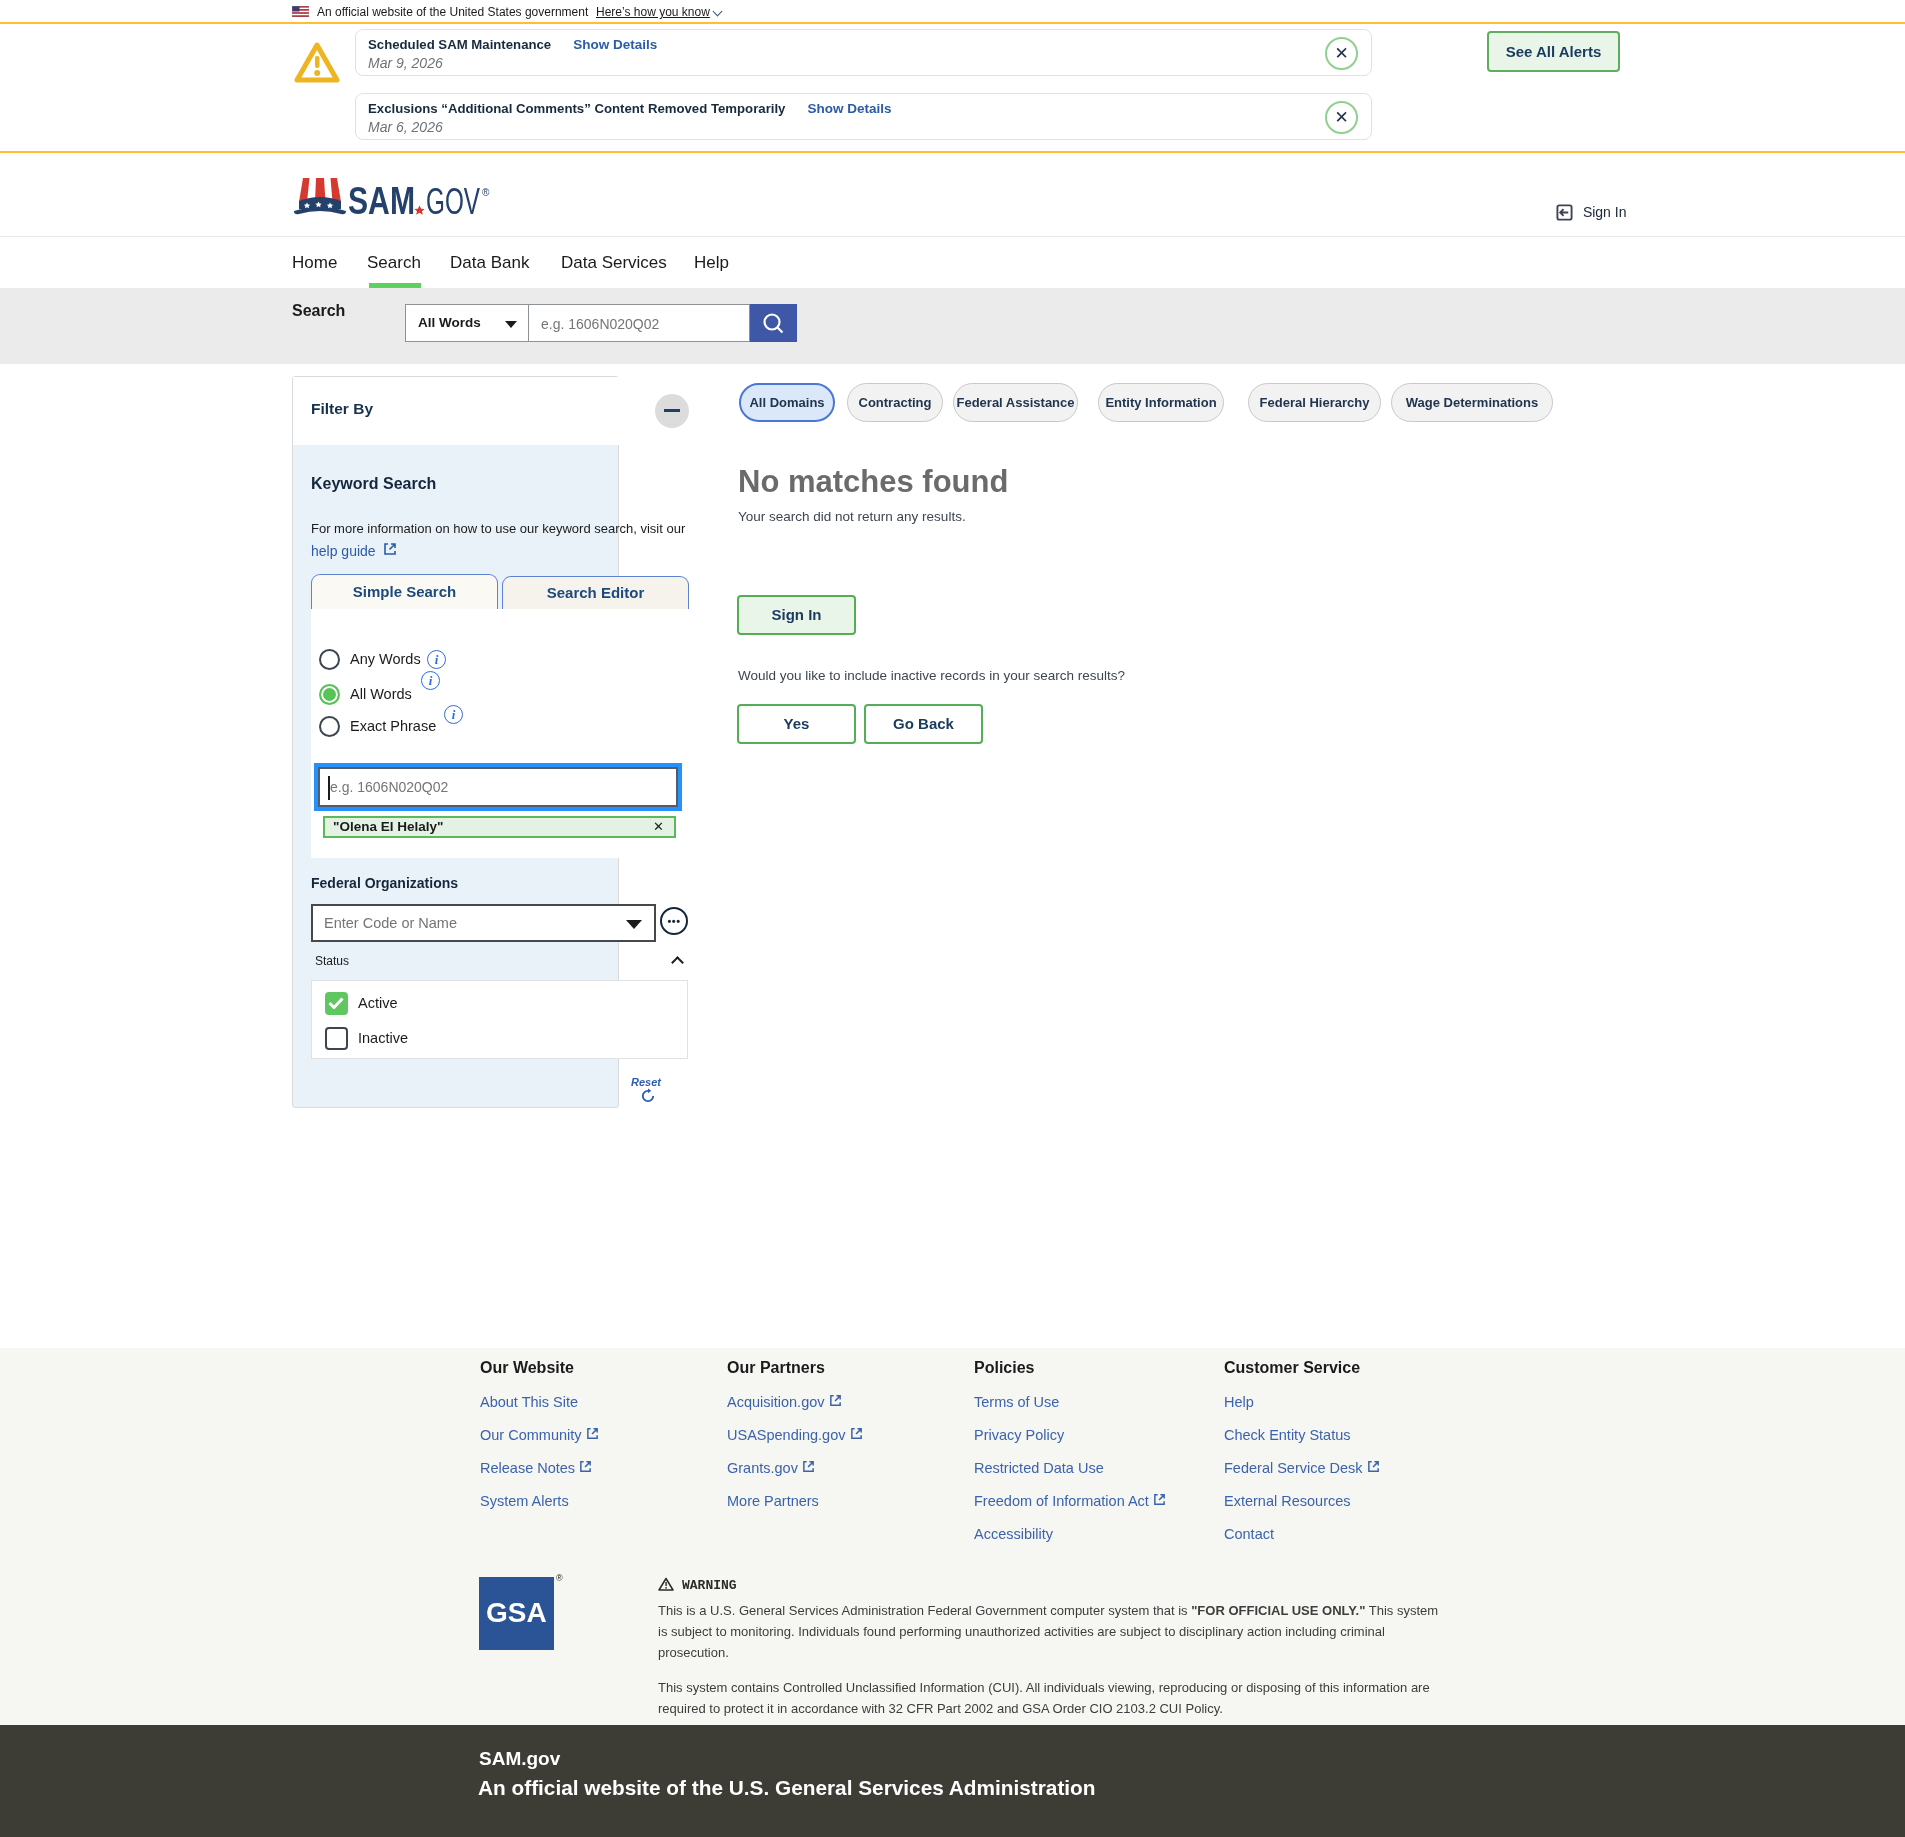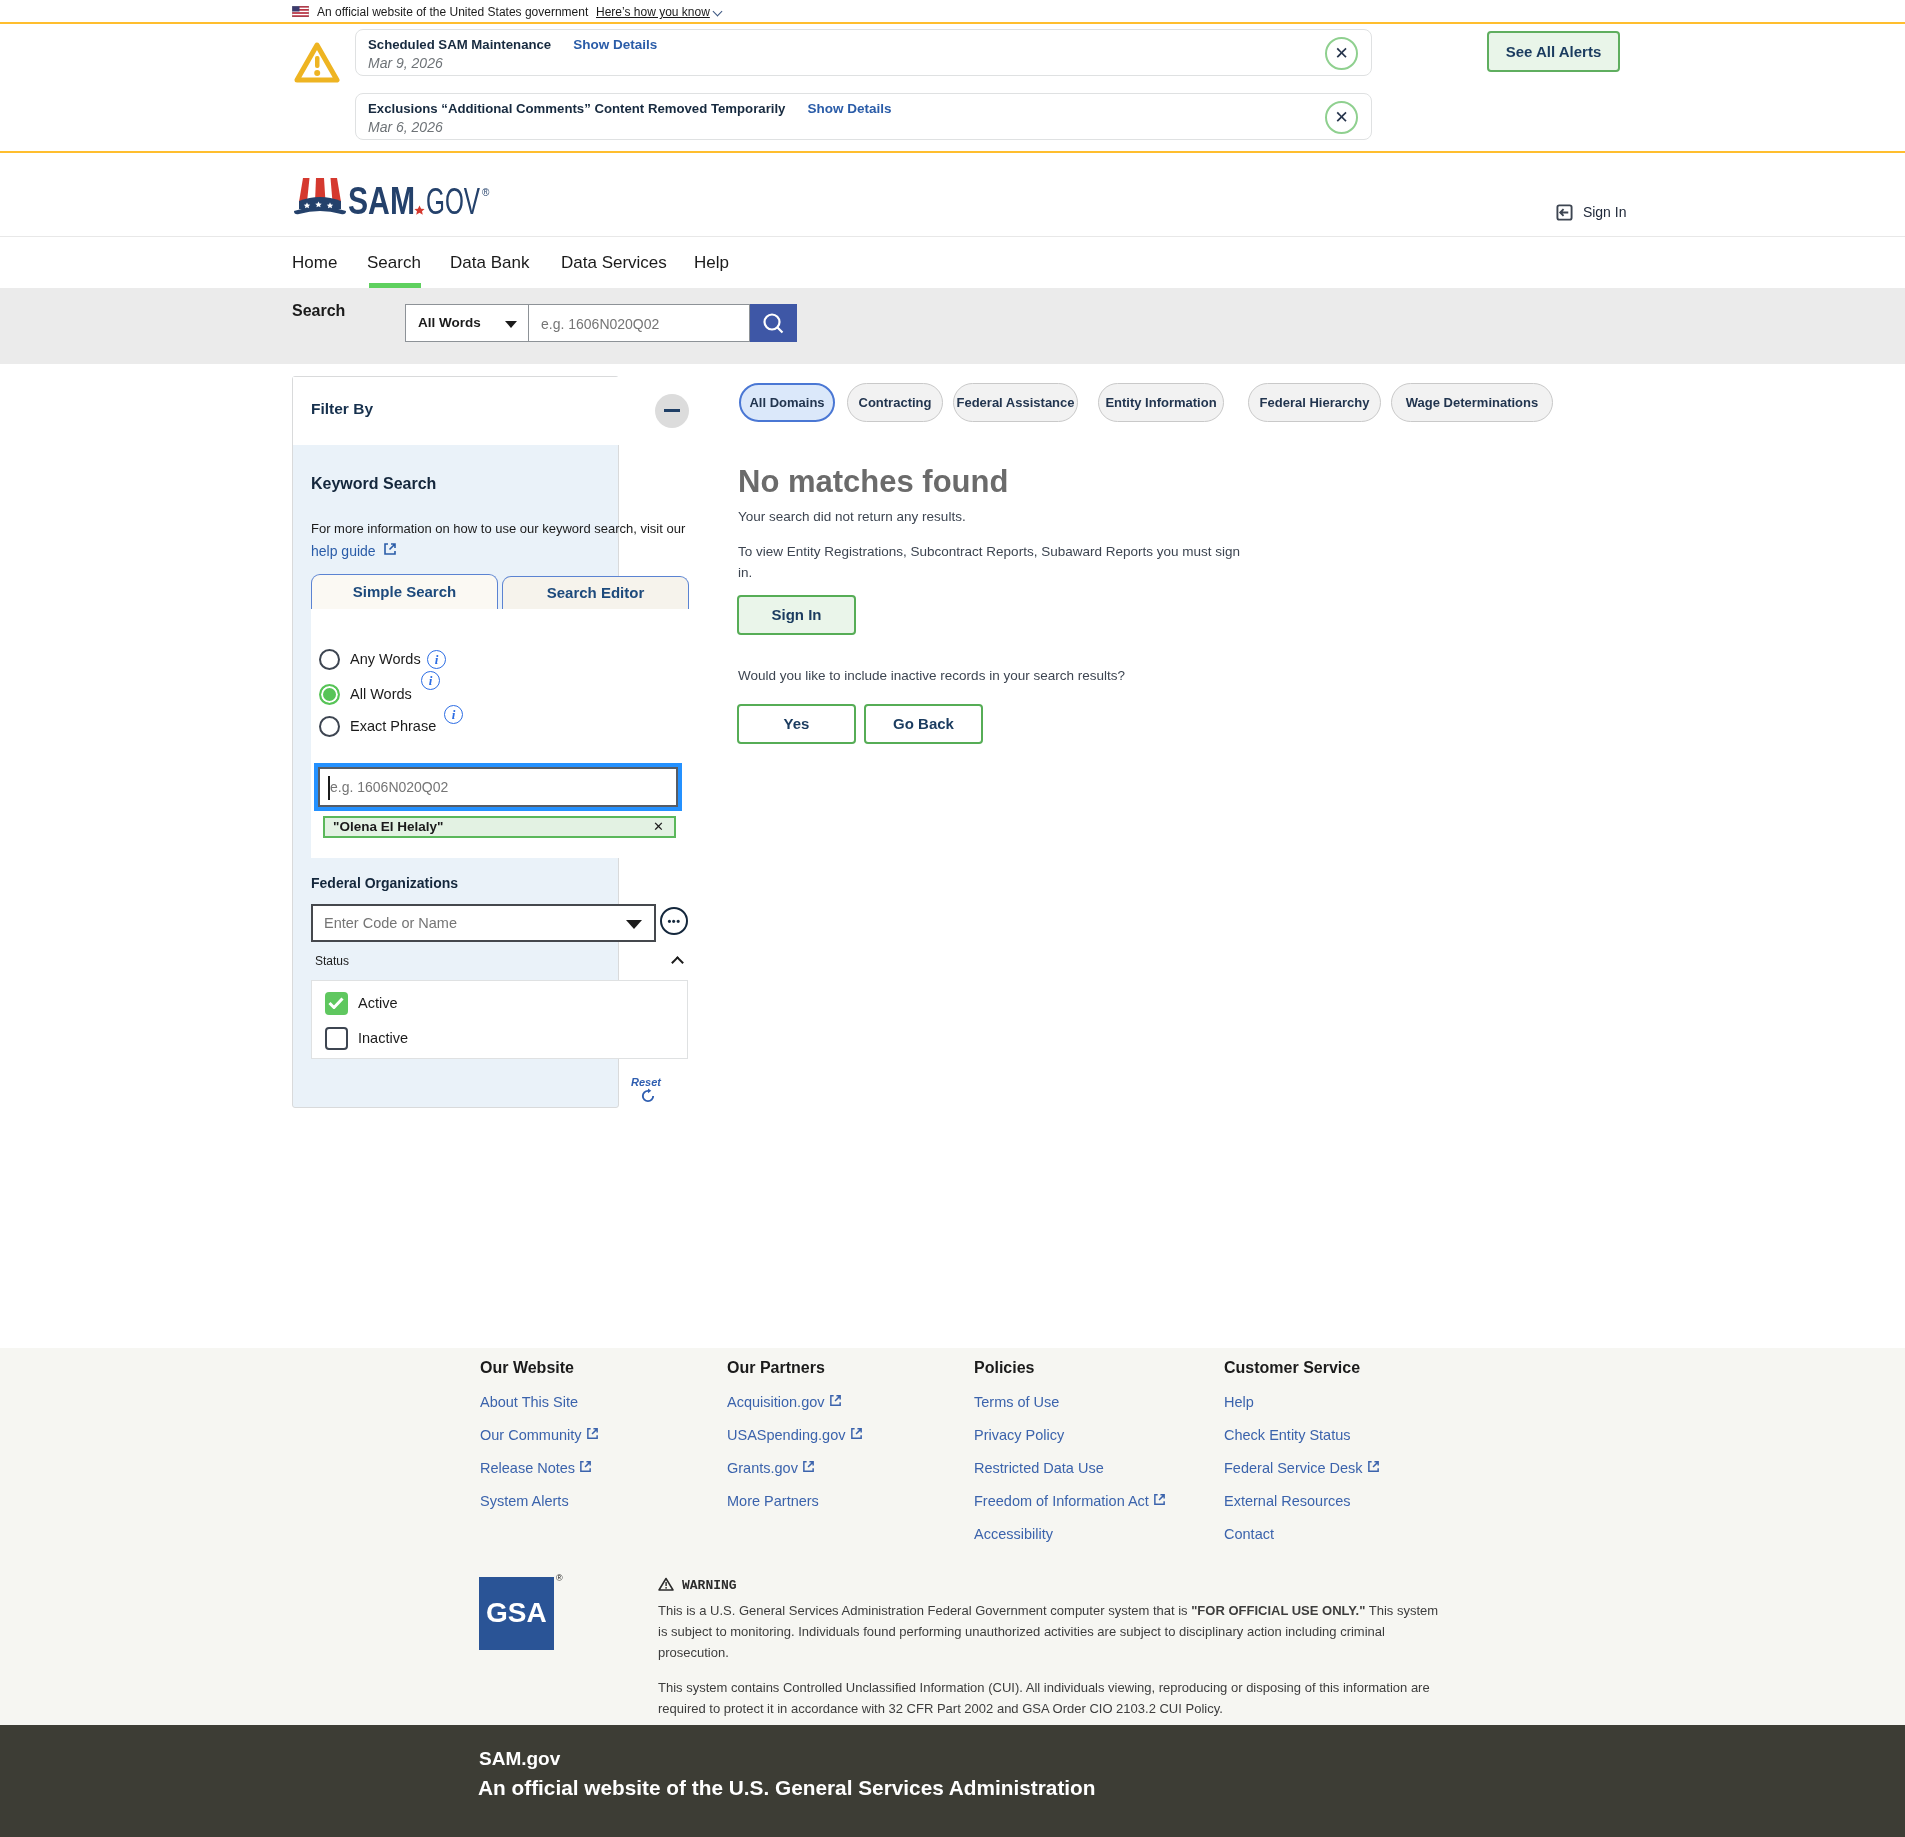--- a/index.html
+++ b/index.html
@@ -256,21 +256,20 @@
 
   <div class="pill sel" style="left:739px;width:96px">All Domains</div>
   <div class="pill un" style="left:847px;width:96px">Contracting</div>
   <div class="pill un" style="left:953px;width:125px">Federal Assistance</div>
   <div class="pill un" style="left:1098px;width:126px">Entity Information</div>
   <div class="pill un" style="left:1248px;width:133px">Federal Hierarchy</div>
   <div class="pill un" style="left:1391px;width:162px">Wage Determinations</div>
 
   <div id="nomatch">No matches found</div>
   <div class="body1">Your search did not return any results.</div>
-  <div class="body2">To view Entity Registrations, Subcontract Reports, Subaward Reports you must sign<br>in.</div>
   <div class="gbtn" id="signinbtn">Sign In</div>
   <div class="q">Would you like to include inactive records in your search results?</div>
   <div class="gbtn" id="yes">Yes</div>
   <div class="gbtn" id="goback">Go Back</div>
 
   <div id="footer">
     <div class="fcol" style="left:480px">
       <div class="h">Our Website</div>
       <a>About This Site</a>
       <a>Our Community<svg class="ext" width="13" height="13" viewBox="0 0 14 14">

